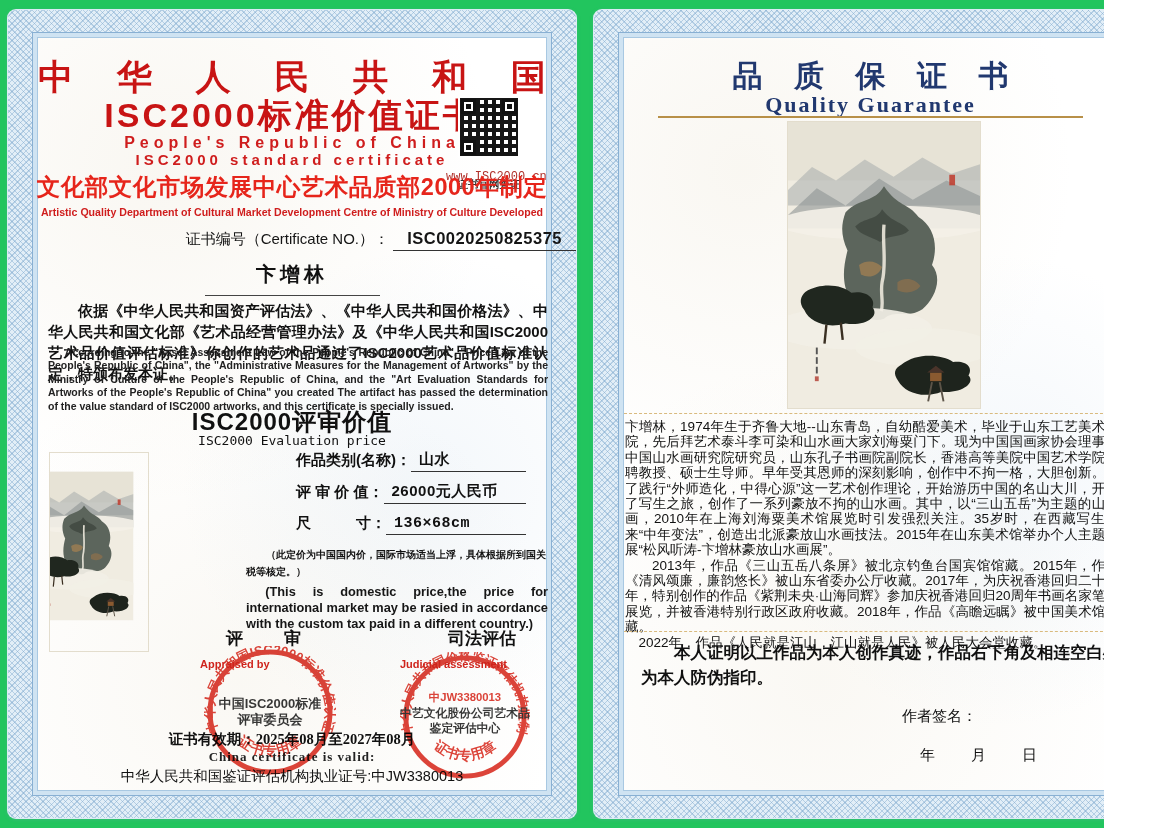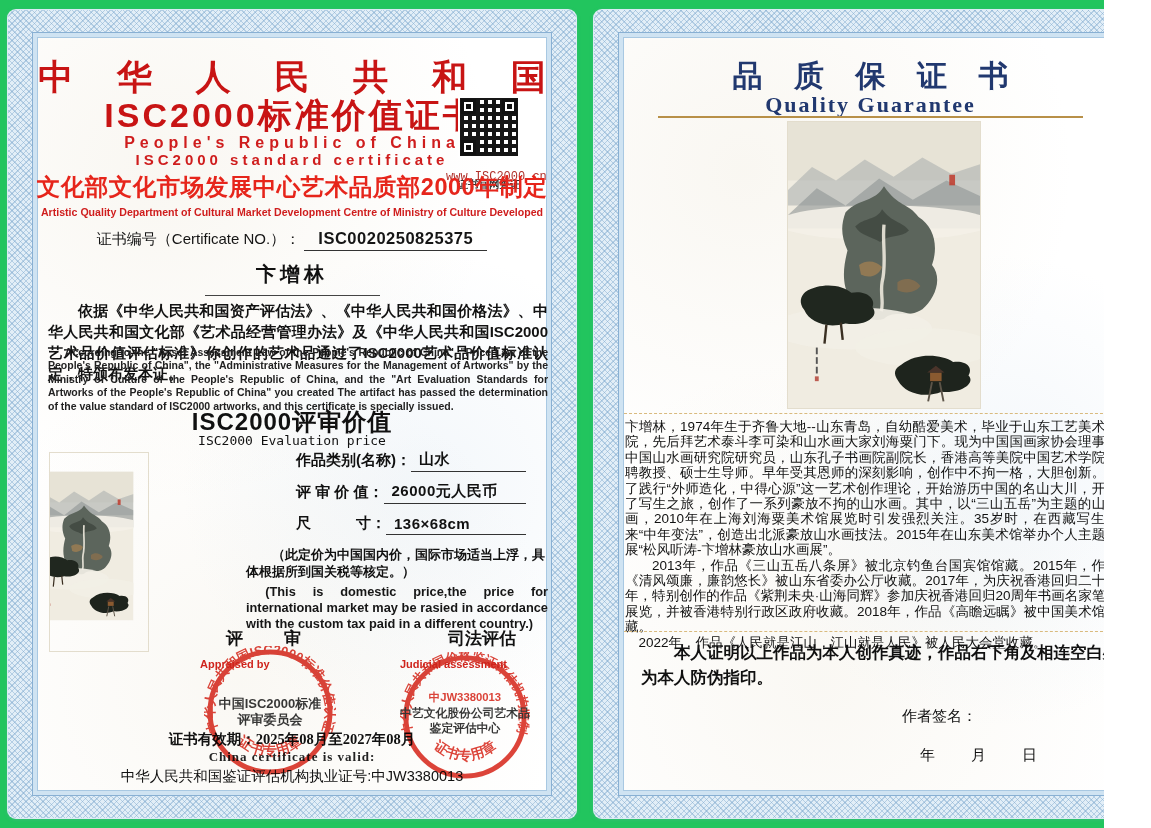--- a/index.html
+++ b/index.html
@@ -41,39 +41,39 @@
     outline:2px solid #fff; }
   .qr .finder { position:absolute; width:15px; height:15px; background:#fff; border:3px solid #111; }
   .qr .finder::after { content:""; position:absolute; inset:2px; background:#111; }
   .qr .f1 { left:1px; top:1px; } .qr .f2 { right:1px; top:1px; } .qr .f3 { left:1px; bottom:1px; }
   .qr-cap1 { left:438px; top:148px; width:86px; text-align:center; font-size:10.5px; font-weight:bold; color:#333;margin-top:20px; }
   .qr-cap2 { left:438px; top:160px; width:86px; font-size:12px; font-weight:normal; color:#b0302a; font-family:"Liberation Mono", monospace; }
 
   .lp-issuer-cn { top:161px; font-size:23.5px; font-weight:bold; color:#e6251b; letter-spacing:.5px; }
   .lp-issuer-en { top:196px; font-size:10.6px; font-weight:bold; color:#cf1d1d; }
 
-  .lp-certrow { top:219px; left:0; right:0; text-align:center; font-size:15px; color:#151515; }
+  .lp-certrow { top:219px; left:0; right:0; text-align:right; font-size:15px; color:#151515; }
   .lp-certrow .no { display:inline-block; font-size:16.5px; font-weight:bold; border-bottom:1.5px solid #333; padding:0 14px 2px; letter-spacing:.5px; }
   .lp-name { top:251px; font-size:20px; font-weight:bold; color:#111; }
   .lp-name span { display:inline-block; min-width:175px; border-bottom:1.5px solid #444; padding-bottom:7px; letter-spacing:4px; }
 
   .lp-law-cn { left:40px; width:500px; top:290px; font-size:15px; font-weight:600; line-height:21px; color:#121212; text-indent:2em; text-align:justify; }
   .lp-law-en { left:40px; width:500px; top:336px; font-size:10.5px; font-weight:600; line-height:13.4px; color:#222; text-indent:1.6em; text-align:justify; }
 
   .lp-eval-cn { top:396px; font-size:24px; font-weight:bold; color:#111; letter-spacing:1px; }
   .lp-eval-en { top:423px; font-size:13px; color:#111; font-family:"DejaVu Sans Mono", monospace; }
 
   .lp-painting { left:42px; top:443px; width:98px; height:198px; box-shadow:0 0 0 1px #e3ddcd; }
 
   .lp-row { left:246px; width:272px; display:flex; align-items:flex-end; font-size:15px; font-weight:bold; color:#111; }
   .lp-row .lbl { white-space:nowrap; padding-bottom:2px;margin-left:42px; }
   .lp-row .val { flex:1; border-bottom:1.5px solid #333; padding:0 0 2px 8px; letter-spacing:.5px; }
-  .r1 { top:440px; } .r2 { top:472px; } .r3 { top:504px; }
-
-  .lp-note-cn { left:238px; width:302px; top:536px; font-size:13px; font-weight:bold; color:#111; line-height:17px; text-indent:2em; }
+  .r1 { top:440px; } .r2 { top:472px; } .r3 { top:504px;font-family:Liberation Mono, monospace; }
+
+  .lp-note-cn { left:238px; width:302px; top:536px; font-size:10px; font-weight:bold; color:#111; line-height:17px; text-indent:2em; }
   .lp-note-en { left:238px; width:302px; top:574px; font-size:12.8px; font-weight:600; color:#161616; line-height:16px; text-indent:1.5em; text-align:justify; }
 
   .lp-appraise { left:218px; top:617px; font-size:17px; font-weight:bold; color:#111; letter-spacing:12px; }
   .lp-judicial { left:440px; top:617px; font-size:17px; font-weight:bold; color:#111; }
   .seal-en { width:140px; text-align:left; font-size:11px; font-weight:bold; color:#cf241c; z-index:5; }
   .se1 { left:192px; top:648px; } .se2 { left:392px; top:648px; }
 
   .stamp { z-index:4; mix-blend-mode:multiply; }
   .st1 { left:196px; top:636px; } .st2 { left:392px; top:642px; }
 

